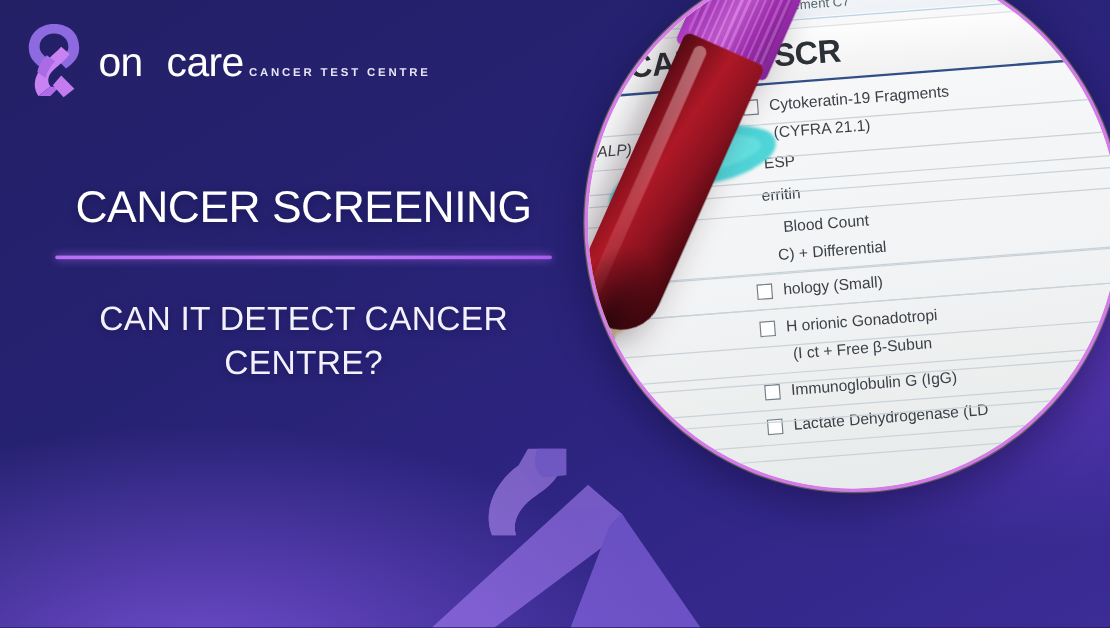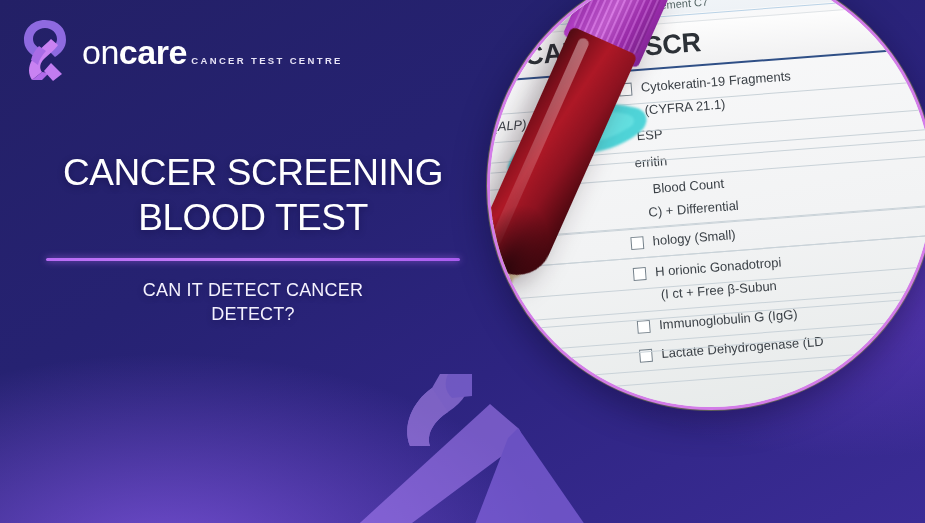--- a/index.html
+++ b/index.html
@@ -33,21 +33,21 @@
     position:absolute; left:18px; top:17px;
     display:flex; align-items:center; gap:9px;
   }
   .logo-mark { width:55px; height:66px; flex:0 0 auto; }
   .logo-mark svg { display:block; width:100%; height:100%; }
   .logo-words { padding-top:3px; }
   .logo-word {
     font-size:34px; font-weight:400; letter-spacing:-0.5px;
     color:#ffffff; line-height:1; white-space:nowrap;
   }
-  .logo-word b { font-weight:700; }
+  .logo-word b { font-weight:400;margin-left:20px; }
   .logo-sub {
     margin-top:6px;
     font-size:9.5px; font-weight:600; letter-spacing:2.35px;
     color:#e8e4f7; white-space:nowrap;
   }
 
   
   .copy {
     position:absolute; left:46px; top:150px; width:414px;
     text-align:center;
@@ -56,22 +56,22 @@
     font-size:37px; font-weight:400; line-height:1.22;
     letter-spacing:-0.4px; color:#ffffff;
     text-shadow:0 2px 7px rgba(10,6,48,.38);
   }
   .rule {
     margin:18px 0 0 0; height:3px; border-radius:2px;
     background:linear-gradient(90deg,#b86cf5 0%,#c77ef9 50%,#a95cf0 100%);
     box-shadow:0 0 7px rgba(186,108,245,.75);
   }
   .subhead {
-    margin-top:18px;
-    font-size:18px; font-weight:400; line-height:1.3;
+    margin-top:32px;
+    font-size:28px; font-weight:400; line-height:1.3;
     letter-spacing:.2px; color:#f4f1fe;
     text-shadow:0 2px 6px rgba(10,6,48,.3);
   }
 
   
   .photo-circle {
     position:absolute; left:487px; top:-38px;
     width:448px; height:448px;
     border-radius:50%;
     border:3px solid #d37ce8;
@@ -217,26 +217,25 @@
     </span>
     <span class="logo-words">
       <span class="logo-word"><span>on</span><b>care</b></span>
       <span class="logo-sub">CANCER TEST CENTRE</span>
     </span>
   </div>
 
   <div class="copy">
     <div class="headline">
       <div>CANCER SCREENING</div>
-      <div>BLOOD TEST</div>
     </div>
     <div class="rule"></div>
     <div class="subhead">
       <div>CAN IT DETECT CANCER</div>
-      <div>DETECT?</div>
+      <div>CENTRE?</div>
     </div>
   </div>
 
   <div class="photo-circle">
     <div class="photo-inner">
 
       <div class="paper">
         <div class="paper-top"></div>
 
         <div class="form-row small" style="top:16px;padding-left:180px;border-bottom-color:#b9d2e6;">

